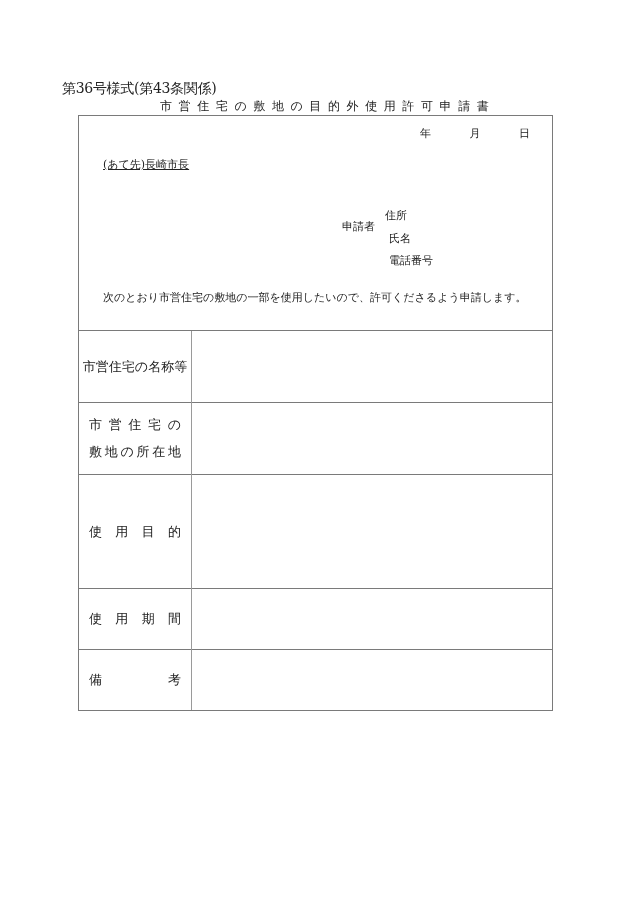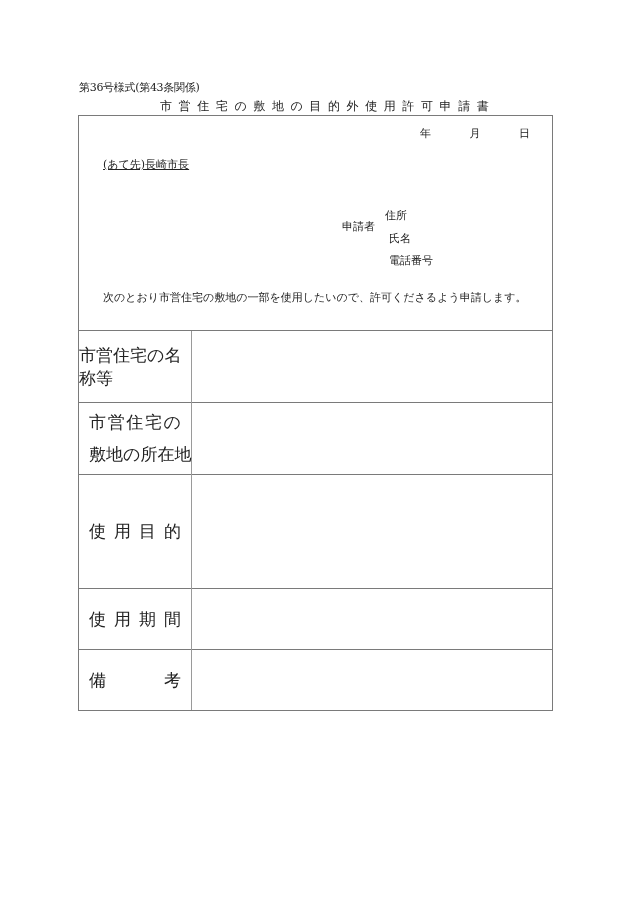--- a/index.html
+++ b/index.html
@@ -10,21 +10,21 @@
     body {
       width: 630px;
       height: 903px;
       position: relative;
       overflow: hidden;
       font-family: "DejaVu Serif", "Liberation Serif", serif;
       color: #222;
       font-size: 11px;
     }
     .abs { position: absolute; white-space: nowrap; }
-    #form-number { left: 79px; top: 80px; font-size: 11px; letter-spacing: -0.3px; }
+    #form-number { left: 62px; top: 80px; font-size: 14px; letter-spacing: -0.3px; }
     #doc-title { left: 160px; top: 98px; font-size: 12px; letter-spacing: 6.6px; }
 
     .frame {
       position: absolute;
       left: 78px;
       top: 115px;
       width: 473px;
       height: 594px;
       border: 1px solid #7a7a7a;
       box-sizing: content-box;
@@ -44,21 +44,21 @@
       height: 379px;
       border-left: 1px solid #9a9a9a;
     }
     .cell-label {
       position: absolute;
       left: 0;
       width: 112px;
       display: flex;
       align-items: center;
       justify-content: center;
-      font-size: 17px;
+      font-size: 13px;
     }
     .cell-input {
       position: absolute;
       left: 113px;
       width: 360px;
     }
     .spread {
       display: flex;
       justify-content: space-between;
       width: 92px;

